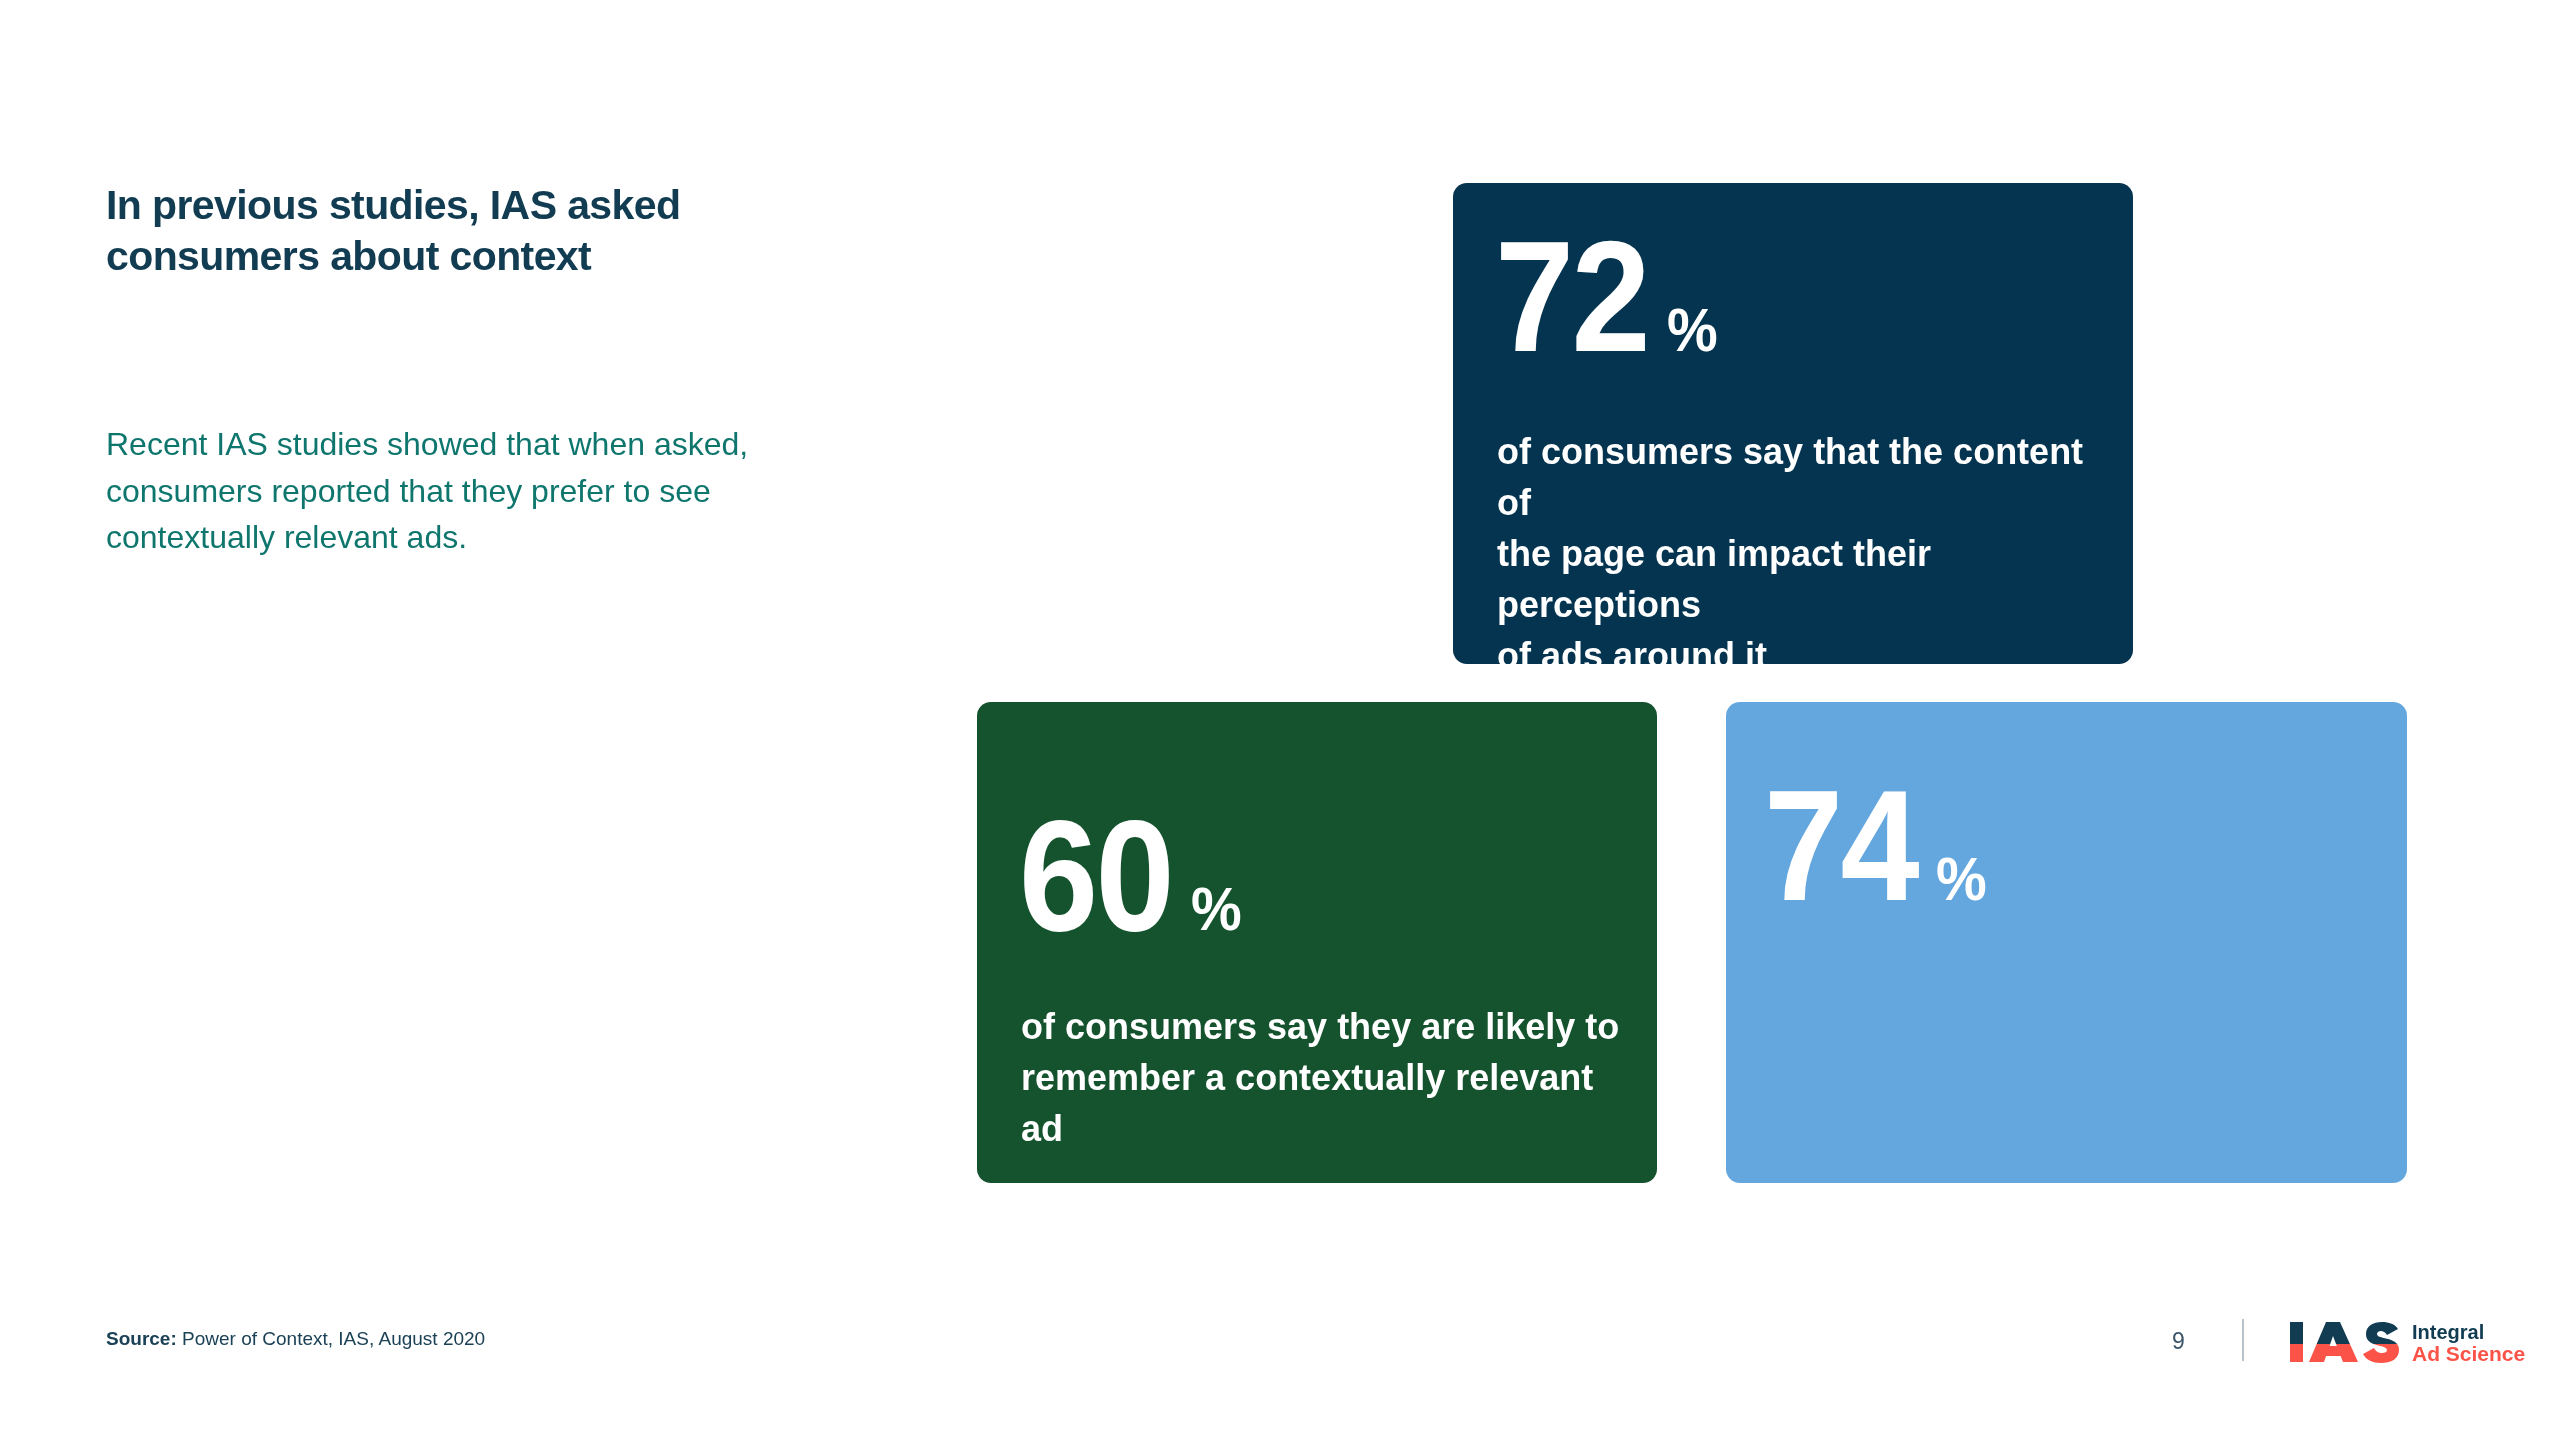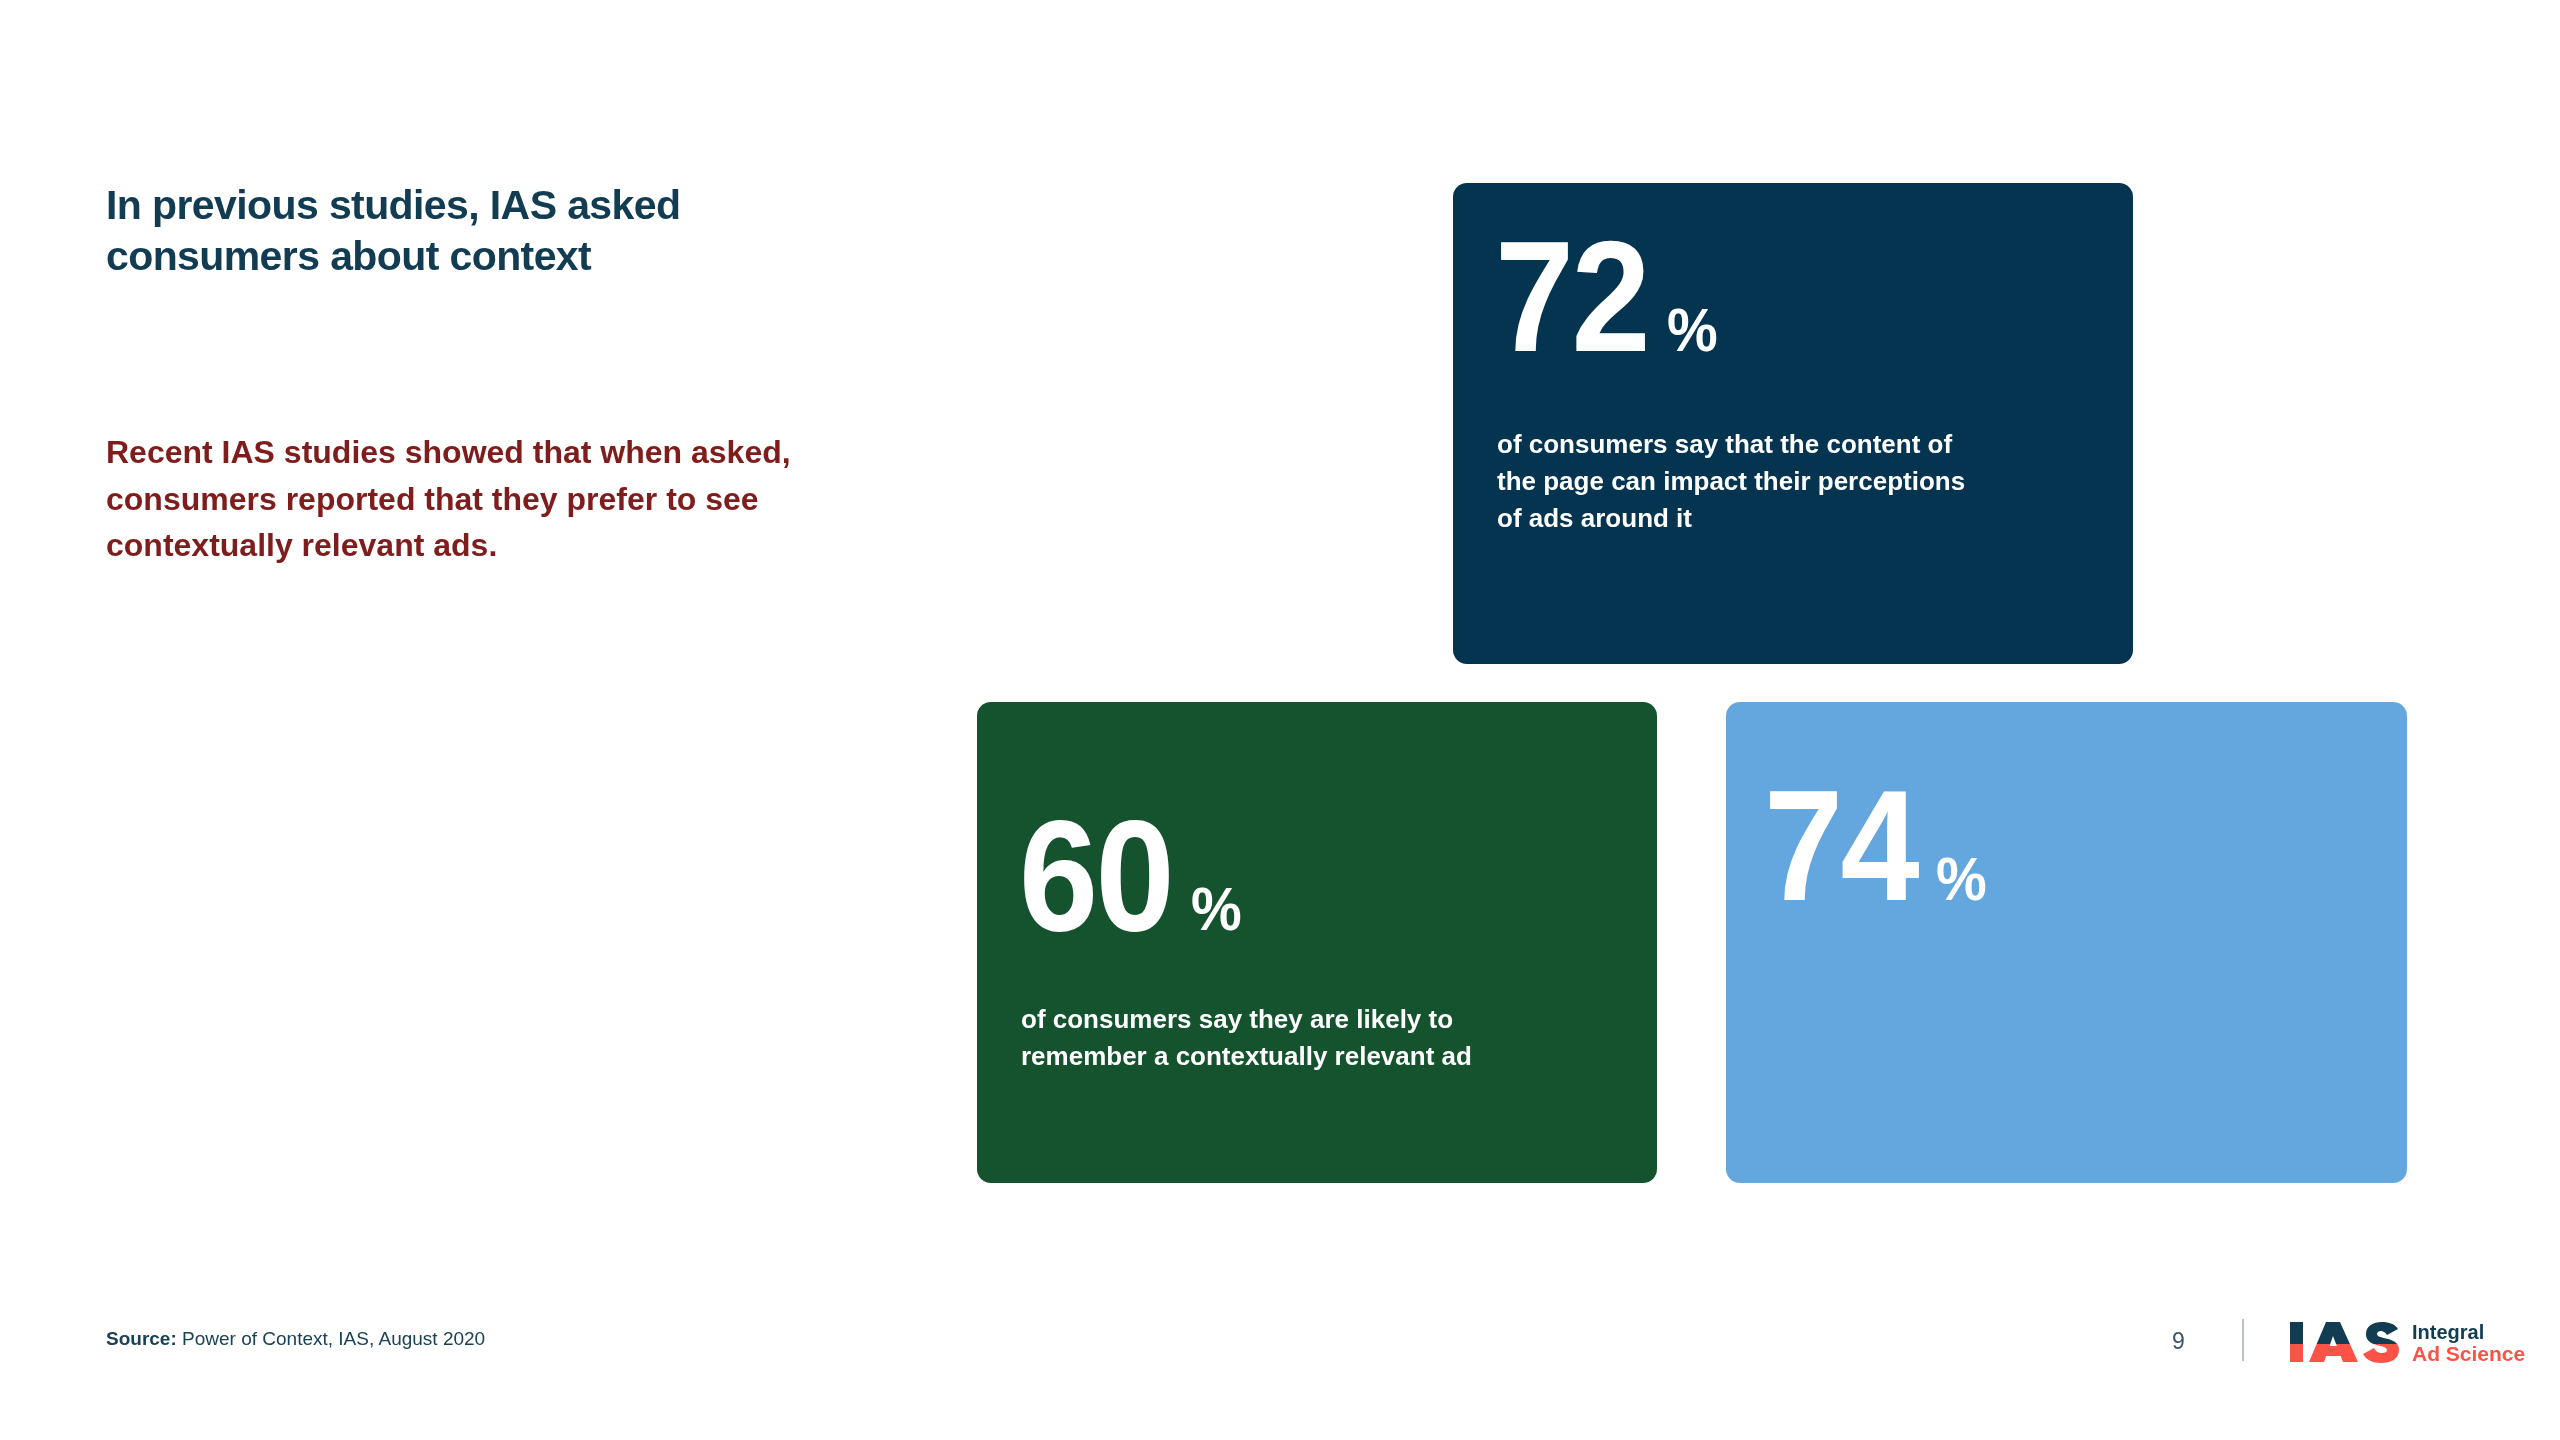--- a/index.html
+++ b/index.html
@@ -36,24 +36,23 @@
     white-space: pre-line;
   }
 
   .body-copy {
     position: absolute;
     left: 106px;
     top: 421px;
     width: 720px;
     font-size: 32px;
     line-height: 1.46;
-    font-weight: 700;
-    color: #7f1d1d;
+    font-weight: 400;
+    color: #0f766e;
     white-space: pre-line;
-    margin-top: 8px;
   }
 
   
   .stat-card {
     position: absolute;
     border-radius: 14px;
     box-sizing: border-box;
     overflow: hidden;
   }
 
@@ -74,21 +73,21 @@
   .stat-pct {
     font-size: 62px;
     font-weight: 700;
     margin-left: 2px;
     transform: scaleX(0.92);
     transform-origin: left bottom;
     display: inline-block;
   }
   .stat-caption {
     color: #ffffff;
-    font-size: 26px;
+    font-size: 36px;
     line-height: 1.42;
     font-weight: 700;
     white-space: pre-line;
   }
 
   
   #card-dark {
     left: 1453px;
     top: 183px;
     width: 680px;

